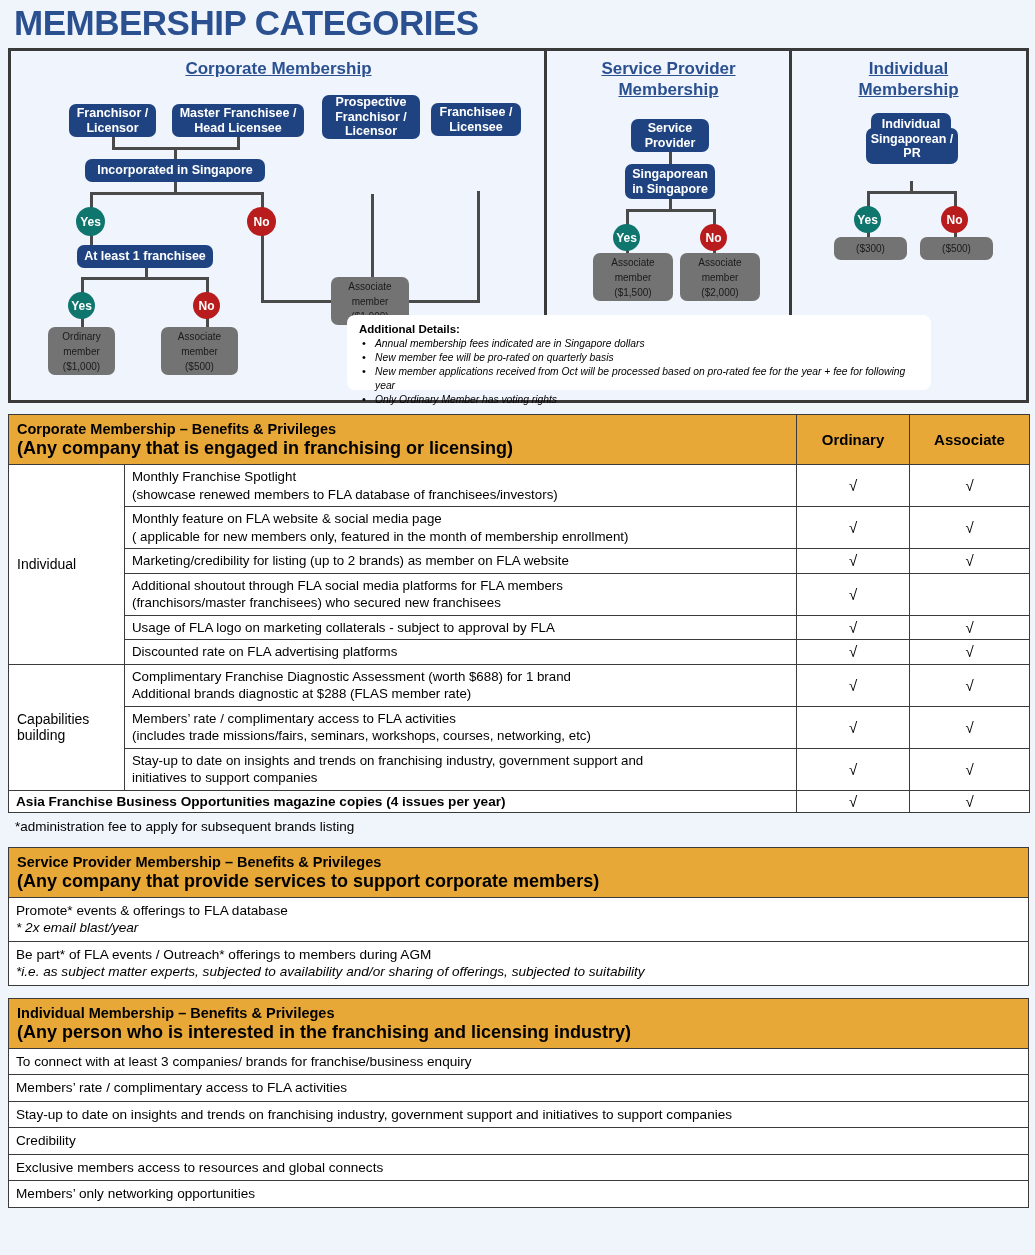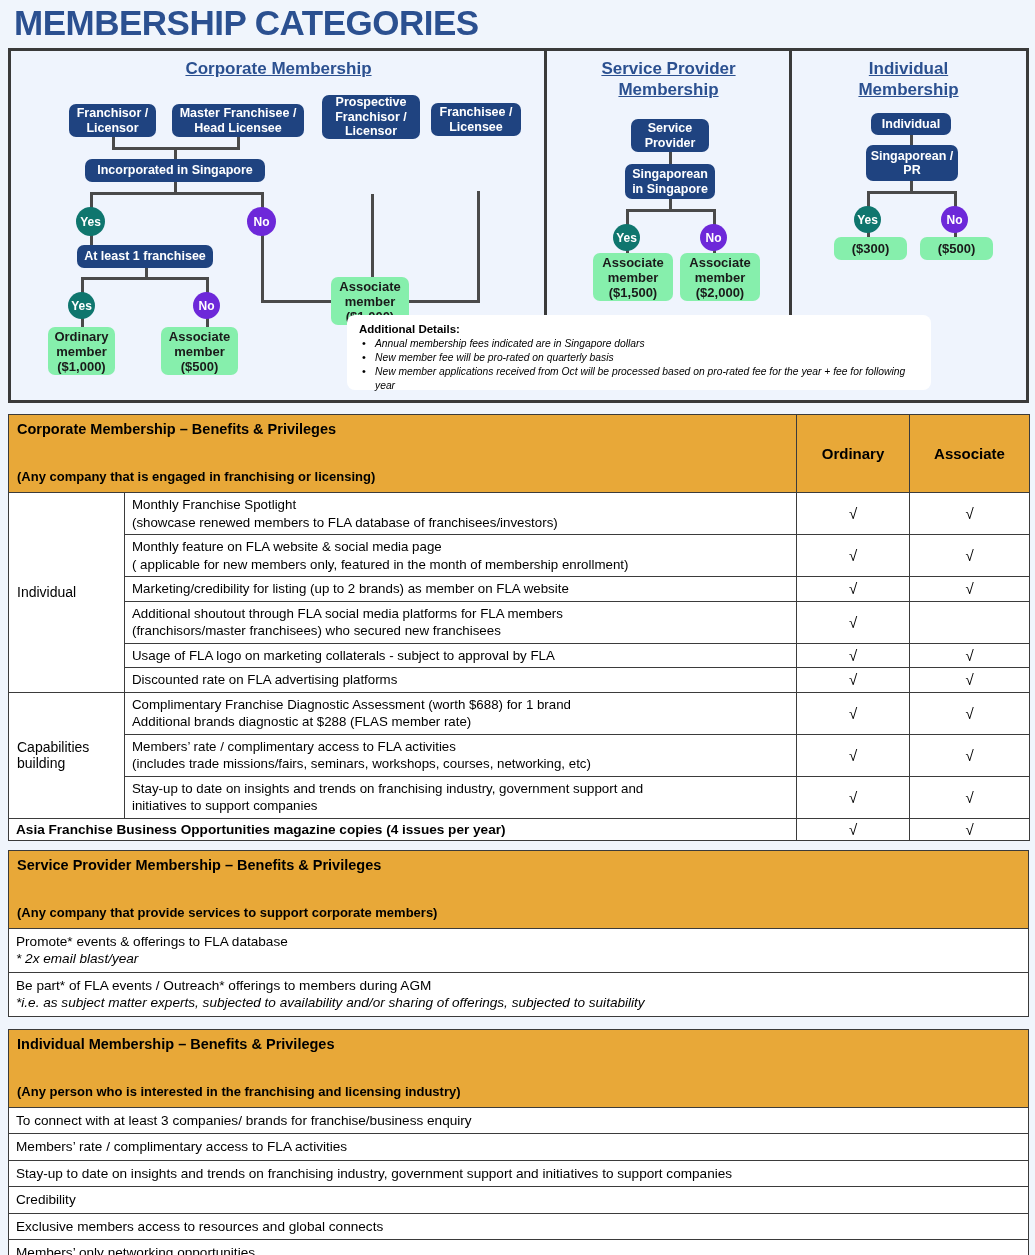--- a/index.html
+++ b/index.html
@@ -54,46 +54,46 @@
     line-height: 14.5px;
     display: flex;
     align-items: center;
     justify-content: center;
     text-align: center;
     padding: 2px 4px;
     z-index: 3;
   }
   .term {
     position: absolute;
-    background: #86efac;
+    background: #737373;
     color: #1a1a1a;
     border-radius: 7px;
-    font-weight: bold;
-    font-size: 13px;
+    font-weight: normal;
+    font-size: 10px;
     line-height: 15px;
     display: flex;
     align-items: center;
     justify-content: center;
     text-align: center;
     padding: 2px 4px;
     z-index: 3;
   }
   .pill {
     position: absolute;
     border-radius: 50%;
     color: #fff;
     font-weight: bold;
     font-size: 12px;
     display: flex;
     align-items: center;
     justify-content: center;
     z-index: 4;
   }
   .pill.yes { background: #0f766e; }
-  .pill.no  { background: #6d28d9; }
+  .pill.no  { background: #b91c1c; }
 
   .ln { position:absolute; background:#4a4a4a; z-index:1; }
   .lv { width:3px; }
   .lh { height:3px; }
 
   
   .details {
     position: absolute;
     background: #fff;
     border-radius: 8px;
@@ -111,21 +111,21 @@
   }
 
   
   .tbl-wrap { margin: 11px 6px 0 8px; }
   table.bt { width: 100%; border-collapse: collapse; background:#fff; table-layout: fixed; }
   table.bt td, table.bt th { border: 1.6px solid #3b3b3b; vertical-align: middle; }
   .hdr-cell {
     background: #e8a838; padding: 5px 8px 6px 8px;
     font-weight: bold; font-size: 14.5px; line-height: 19px; text-align:left;
   }
-  .hdr-cell .sub { font-size: 13px; margin-top: 28px; }
+  .hdr-cell .sub { font-size: 18px; }
   .hdr-col {
     background: #e8a838; text-align:center; font-weight:bold; font-size:15px;
   }
   .catcell { font-size: 14px; padding: 5px 0 5px 8px; vertical-align: top; }
   .benefit { font-size: 13.3px; line-height: 17.5px; padding: 3px 6px 3px 7px; }
   .tick { text-align:center; font-size:15px; }
   .fullrow { font-size: 13.6px; font-weight: 600; padding: 3px 6px 3px 7px; }
   .footnote { font-size: 13.5px; padding: 6px 0 4px 7px; margin: 0 0 0 8px; }
 
   .simple-row { font-size: 13.6px; line-height: 17.5px; padding: 4px 7px 4px 7px; }
@@ -226,33 +226,34 @@
 
     <div class="ln lv" style="left:899px;top:82px;height:13px;"></div>
     <div class="ln lv" style="left:899px;top:130px;height:12px;"></div>
     <div class="ln lh" style="left:856px;top:140px;width:88px;"></div>
     <div class="ln lv" style="left:856px;top:140px;height:16px;"></div>
     <div class="ln lv" style="left:943px;top:140px;height:16px;"></div>
     <div class="ln lv" style="left:856px;top:172px;height:14px;"></div>
     <div class="ln lv" style="left:943px;top:172px;height:14px;"></div>
 
     <div class="node" style="left:860px;top:62px;width:80px;height:22px;">Individual</div>
-    <div class="node" style="left:855px;top:94px;width:92px;height:36px;white-space:pre-line;">Singaporean /
+    <div class="node" style="left:855px;top:77px;width:92px;height:36px;white-space:pre-line;">Singaporean /
 PR</div>
     <div class="pill yes" style="left:843px;top:155px;width:27px;height:27px;">Yes</div>
     <div class="pill no" style="left:930px;top:155px;width:27px;height:27px;">No</div>
     <div class="term" style="left:823px;top:186px;width:73px;height:23px;">($300)</div>
     <div class="term" style="left:909px;top:186px;width:73px;height:23px;">($500)</div>
 
     <div class="details" style="left:336px;top:264px;width:584px;height:75px;">
       <h4>Additional Details:</h4>
       <ul>
         <li>Annual membership fees indicated are in Singapore dollars</li>
         <li>New member fee will be pro-rated on quarterly basis</li>
         <li>New member applications received from Oct will be processed based on pro-rated fee for the year + fee for following year</li>
+        <li>Only Ordinary Member has voting rights</li>
       </ul>
     </div>
   </div>
 
   <div class="tbl-wrap">
     <table class="bt">
       <colgroup>
         <col style="width:116px">
           <col style="width:672px">
           <col style="width:113px">
@@ -344,20 +345,21 @@
 
       <tr>
         <td class="fullrow" colspan="2">Asia Franchise Business Opportunities magazine copies (4 issues per year)</td>
         <td class="tick">√</td>
         <td class="tick">√</td>
       </tr>
     </tbody>
       </table>
   </div>
 
+  <div class="footnote">*administration fee to apply for subsequent brands listing</div>
 
   <div class="tbl-wrap" style="margin-top:9px;">
     <table class="bt">
       <tbody>
           <tr>
         <th class="hdr-cell">
           <div>Service Provider Membership – Benefits &amp; Privileges</div>
           <div class="sub">(Any company that provide services to support corporate members)</div>
         </th>
       </tr>

